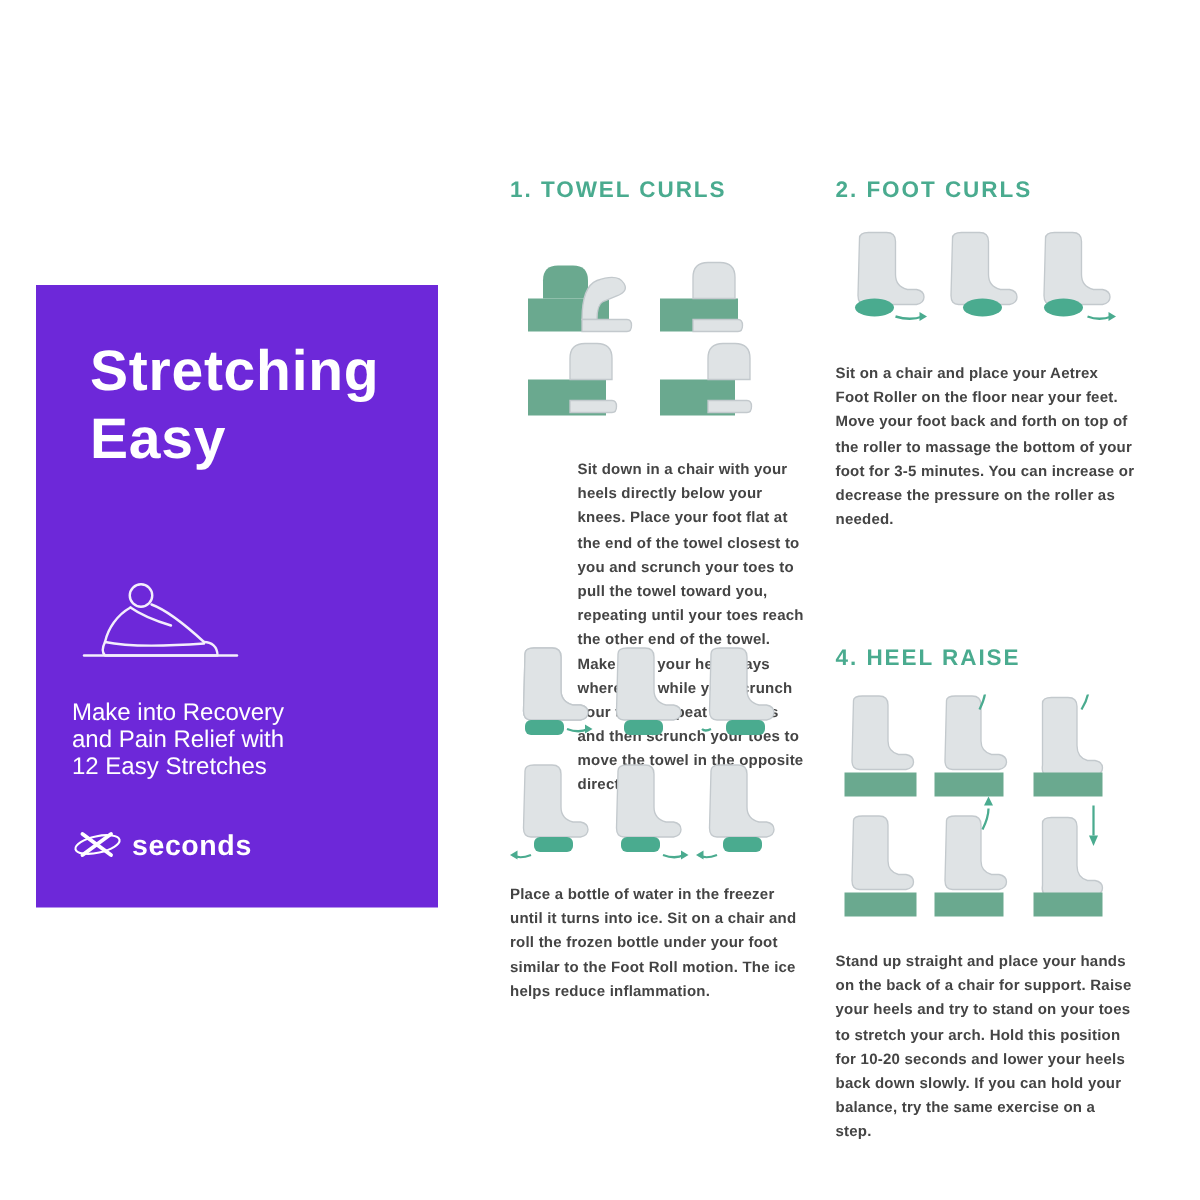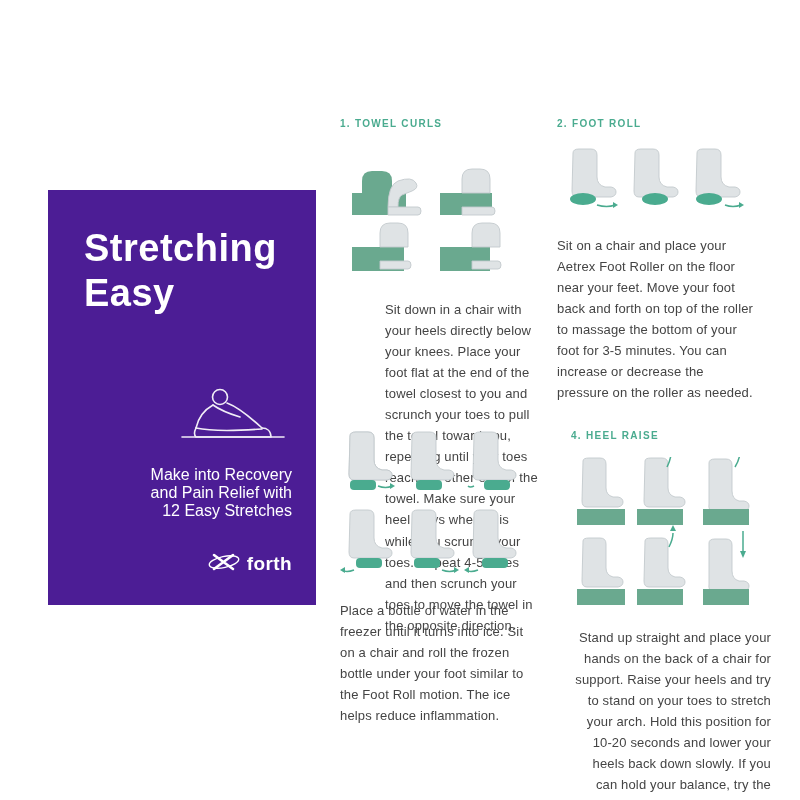--- a/index.html
+++ b/index.html
@@ -17,29 +17,29 @@
   }
   .page {
     position: absolute;
     inset: 0;
     background: #ffffff;
   }
 
   
   .cover {
     position: absolute;
-    left: 48px;
+    left: 24px;
     top: 190px;
     width: 268px;
     height: 415px;
-    background: #4c1d95;
+    background: #6d28d9;
     color: #ffffff;
     display: flex;
     flex-direction: column;
-    align-items: flex-end;
+    align-items: flex-start;
     box-sizing: border-box;
     padding: 36px 24px 22px 24px;
   }
   .cover-title {
     font-size: 38px;
     font-weight: bold;
     line-height: 1.18;
     letter-spacing: 0.5px;
     text-align: left;
     width: 100%;
@@ -71,47 +71,48 @@
   }
   .brand-name {
     font-size: 19px;
     font-weight: 600;
     letter-spacing: 0.4px;
   }
 
   
   .panel { position: absolute; }
   .panel-title {
-    font-size: 10px;
+    font-size: 15px;
     letter-spacing: 1.3px;
     color: #4aab8f;
     font-weight: 600;
     margin: 0 0 16px 0;
   }
   .panel-title .num { color: #4aab8f; }
   .panel-body {
-    font-size: 13px;
+    font-size: 10px;
     line-height: 1.62;
     color: #444;
     letter-spacing: 0.15px;
+    font-weight: bold;
   }
   .art {
     display: block;
   }
 
   
   #panel-1 { left: 340px; top: 118px;  width: 200px; }
   #panel-2 { left: 557px; top: 118px;  width: 200px; }
   #panel-3 { left: 340px; top: 430px;  width: 200px; }
-  #panel-4 { left: 571px; top: 430px;  width: 200px; }
+  #panel-4 { left: 557px; top: 430px;  width: 200px; }
 
   #panel-1 .panel-body { margin-top: 12px; margin-left: 45px; }
   #panel-2 .panel-body { margin-top: 10px; }
-  #panel-3 .panel-body { margin-top: 14px; }
-  #panel-4 .panel-body { margin-top: 14px; text-align: right; }
+  #panel-3 .panel-body { margin-top: 2px; }
+  #panel-4 .panel-body { margin-top: 14px; }
 </style>
 </head>
 <body>
 
 <div class="page">
 
   <div class="cover">
     <h1 class="cover-title">
       <span>Stretching</span>
       <span class="l2">Easy</span>
@@ -139,21 +140,21 @@
       <div>12 Easy Stretches</div>
     <p></p>
 
     <div class="brand">
       <span>
         <svg width="34" height="20" viewBox="0 0 34 20" xmlns="http://www.w3.org/2000/svg">
           <ellipse cx="17" cy="10" rx="15" ry="5.5" fill="none" stroke="#ffffff" stroke-width="1.4" transform="rotate(-12 17 10)"></ellipse>
           <path d="M7 3 L 26 17 M26 3 L 7 17" stroke="#ffffff" stroke-width="2.6" stroke-linecap="round"></path>
         </svg>
       </span>
-      <span class="brand-name">forth</span>
+      <span class="brand-name">seconds</span>
     </div>
   </div>
 
   <div class="panel" id="panel-1">
     <h2 class="panel-title">
       <span class="num">1.</span>
       <span>TOWEL CURLS</span>
     </h2>
 
     <div class="art">
@@ -185,21 +186,21 @@
         </g>
       </svg>
     </div>
 
     <p class="panel-body">Sit down in a chair with your heels directly below your knees. Place your foot flat at the end of the towel closest to you and scrunch your toes to pull the towel toward you, repeating until your toes reach the other end of the towel. Make sure your heel stays where it is while you scrunch your toes. Repeat 4-5 times and then scrunch your toes to move the towel in the opposite direction.</p>
   </div>
 
   <div class="panel" id="panel-2">
     <h2 class="panel-title">
       <span class="num">2.</span>
-      <span>FOOT ROLL</span>
+      <span>FOOT CURLS</span>
     </h2>
 
     <div class="art">
       <svg width="188" height="76" viewBox="0 0 188 76" xmlns="http://www.w3.org/2000/svg">
 
         <g>
           <path d="M16 8 q0 -4 6 -4 h12 q6 0 6 6 v22 q0 8 8 10 h6 q5 1 5 5 t-5 5 H20 q-5 0 -5 -6 z" fill="#dfe3e5" stroke="#c3c9cd" stroke-width="0.9"></path>
           <ellipse cx="26" cy="54" rx="13" ry="6" fill="#4aab8f"></ellipse>
           <path d="M40 60 q10 3 18 0" stroke="#4aab8f" stroke-width="1.6" fill="none"></path>
           <path d="M56 57 l5 3 l-5 3 z" fill="#4aab8f"></path>

